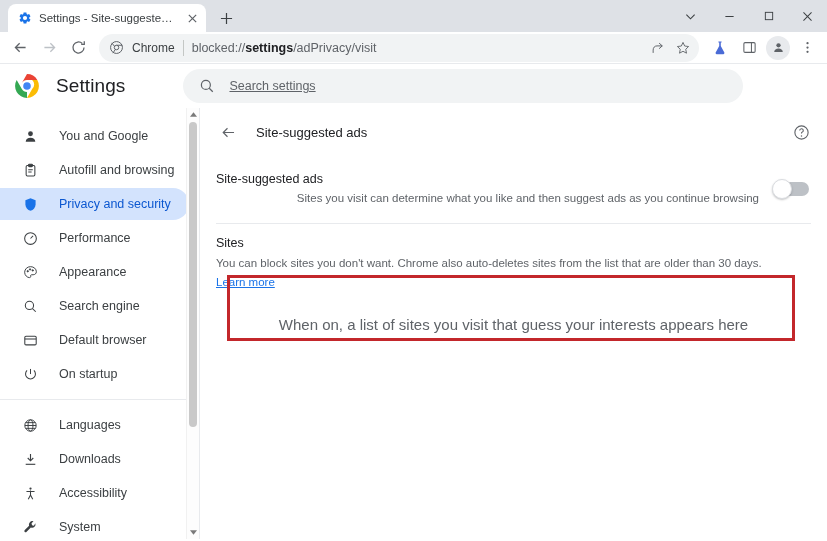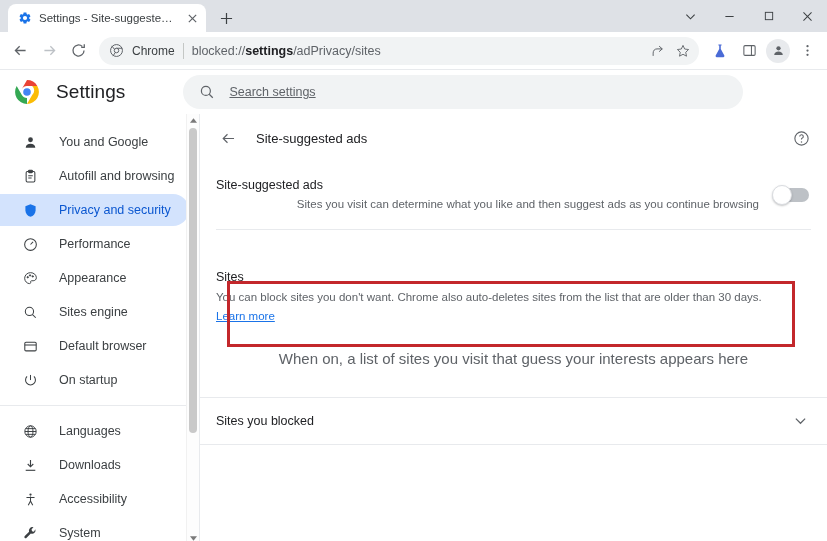--- a/index.html
+++ b/index.html
@@ -65,21 +65,21 @@
     align-items: center;
   }
   .winbtn {
     width: 39px; height: 32px;
     display: flex; align-items: center; justify-content: center;
     color: #3c4043;
   }
 
   
   .toolbar {
-    height: 38px;
+    height: 32px;
     background: #fff;
     display: flex;
     align-items: center;
     padding: 0 6px;
     gap: 1px;
     border-bottom: 1px solid #e8eaed;
   }
   .tbtn {
     width: 28px; height: 28px;
     display: flex; align-items: center; justify-content: center;
@@ -254,21 +254,21 @@
     left: 227px; top: 167px;
     width: 568px; height: 66px;
     border: 3px solid #c3272b;
     pointer-events: none;
     z-index: 5;
   }
 
   .divider { height:1px; background:#e8eaed; margin: 0 16px; }
 
   .sites-block { padding: 12px 16px 0 16px; }
-  .sites-h { font-size:12.5px; color:#202124; margin-bottom:5px;margin-top:28px; }
+  .sites-h { font-size:12.5px; color:#202124; margin-bottom:5px; }
   .sites-p { font-size:11.5px; color:#5f6368; line-height:1.5; }
   .link { color:#1a73e8; text-decoration: underline; font-size:11.5px; }
   .learn-more { display:inline-block; margin-top:0; }
 
   .empty-msg {
     text-align:center;
     font-size:15px;
     color:#5f6368;
     padding: 26px 0 30px 0;
   }
@@ -361,21 +361,21 @@
         <svg width="15" height="15" viewBox="0 0 24 24" fill="none" stroke="#5f6368" stroke-width="1.6">
           <circle cx="12" cy="12" r="9.5"></circle>
           <circle cx="12" cy="12" r="3.6"></circle>
           <path d="M12 8.4 H21.2"></path>
           <path d="M8.9 10.2 L4.3 4.6"></path>
           <path d="M10.1 15.2 L6.2 21"></path>
         </svg>
       </span>
       <span class="omni-chip">Chrome</span>
       <span class="omni-sep"></span>
-      <span class="omni-url"><span>blocked://</span><b>settings</b><span>/adPrivacy/sites</span></span>
+      <span class="omni-url"><span>blocked://</span><b>settings</b><span>/adPrivacy/visit</span></span>
       <span class="omni-actions">
         <span class="tbtn">
           <svg width="14" height="14" viewBox="0 0 20 20" stroke="currentColor" stroke-width="1.4" fill="none">
             <path d="M13 3 L17.5 7 L13 11"></path>
             <path d="M17.5 7 H10 C6.5 7 4.5 9.5 4.5 13 V17"></path>
           </svg>
         </span>
         <span class="tbtn">
           <svg width="14" height="14" viewBox="0 0 20 20" stroke="currentColor" stroke-width="1.3" fill="none">
             <path d="M10 2 L12.4 7.2 L18 7.9 L13.9 11.8 L15 17.4 L10 14.7 L5 17.4 L6.1 11.8 L2 7.9 L7.6 7.2 Z"></path>
@@ -493,21 +493,21 @@
           <span class="nav-label">Appearance</span>
         </div>
 
         <div class="nav-item">
           <span class="nav-ico">
             <svg width="15" height="15" viewBox="0 0 20 20" stroke="currentColor" stroke-width="1.4" fill="none">
               <circle cx="8.6" cy="8.6" r="5.5"></circle>
                 <path d="M12.7 12.7 L17 17"></path>
             </svg>
           </span>
-          <span class="nav-label">Sites engine</span>
+          <span class="nav-label">Search engine</span>
         </div>
 
         <div class="nav-item">
           <span class="nav-ico">
             <svg width="15" height="15" viewBox="0 0 20 20" stroke="currentColor" stroke-width="1.4" fill="none">
               <rect x="2.4" y="4.2" width="15.2" height="11.6" rx="1.6"></rect>
                 <path d="M2.4 8 H17.6"></path>
             </svg>
           </span>
           <span class="nav-label">Default browser</span>
@@ -613,28 +613,20 @@
 
       <div class="divider"></div>
 
       <div class="sites-block">
         <div class="sites-h">Sites</div>
         <div class="sites-p">You can block sites you don't want. Chrome also auto-deletes sites from the list that are older than 30 days.</div>
         <a class="link learn-more" href="#">Learn more</a>
         <div class="empty-msg">When on, a list of sites you visit that guess your interests appears here</div>
       </div>
 
-      <div class="collapse-row">
-        <span class="collapse-title">Sites you blocked</span>
-        <span class="chev">
-          <svg width="13" height="13" viewBox="0 0 14 14" stroke="currentColor" stroke-width="1.3" fill="none">
-            <path d="M2 5 L7 10 L12 5"></path>
-          </svg>
-        </span>
-      </div>
 
 
     </div>
 
     <div class="hl-box"></div>
   </div>
 
 </div>
 
 </body></html>

